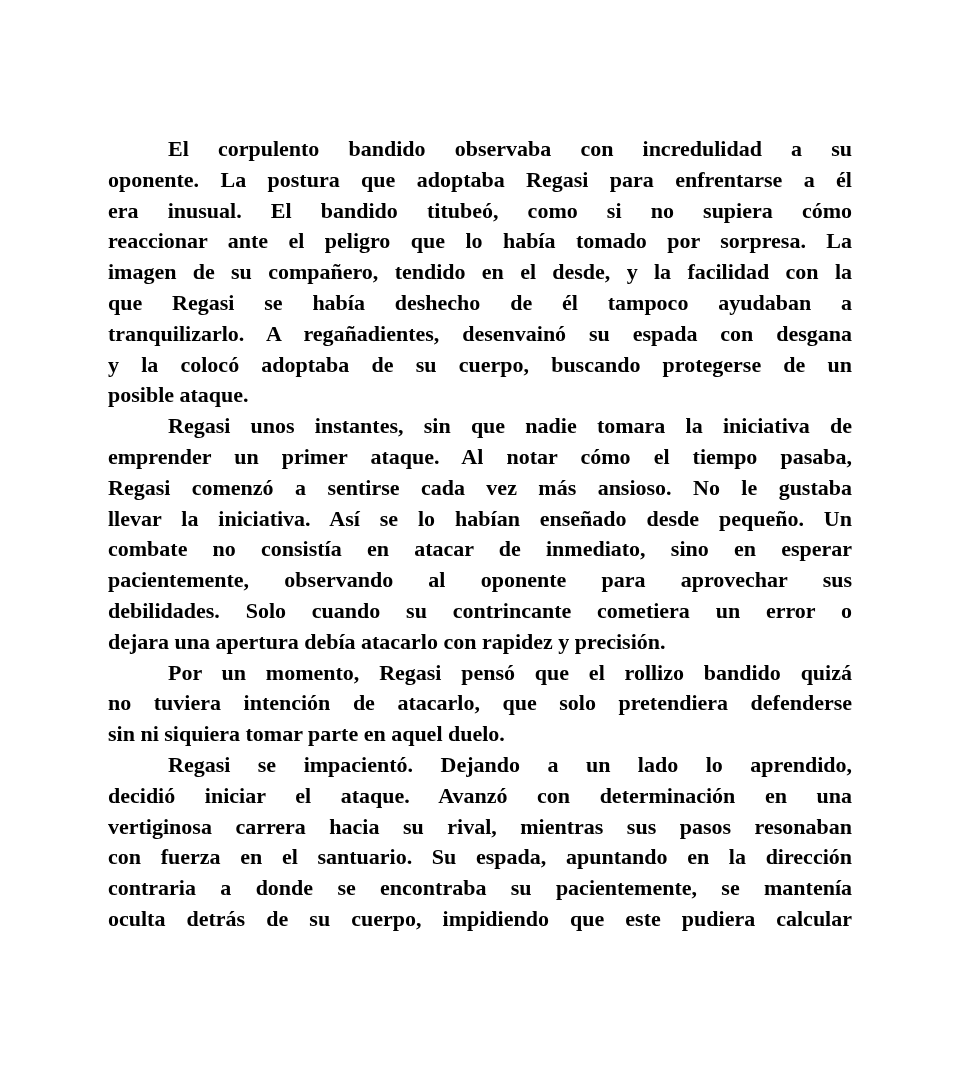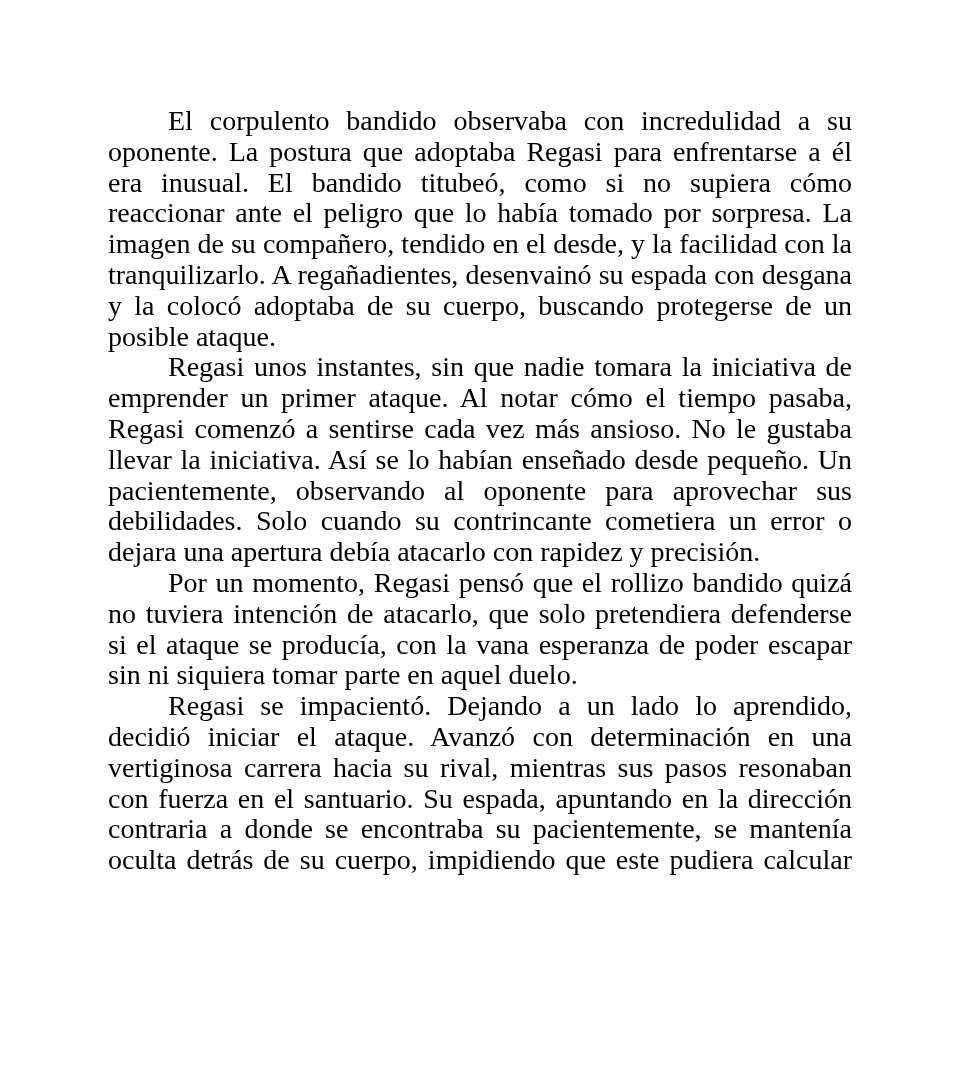--- a/index.html
+++ b/index.html
@@ -9,25 +9,26 @@
   body {
     width: 960px;
     height: 1080px;
     position: relative;
     overflow: hidden;
     font-family: "Liberation Serif", "DejaVu Serif", serif;
   }
   .page {
     position: absolute;
     left: 108px;
-    top: 106px;
+    top: 134px;
     width: 744px;
-    font-size: 28px;
+    font-size: 22px;
     line-height: 30.8px;
     letter-spacing: 0;
+    font-weight: bold;
   }
   .para {
     margin: 0;
     padding: 0;
   }
   .line {
     text-align: justify;
     text-align-last: justify;
     white-space: normal;
   }
@@ -41,37 +42,38 @@
 </head>
 <body style="background: rgb(255, 255, 255); color: rgb(0, 0, 0);">
 
 <div class="page">
     <div class="para">
       <div class="line first">El corpulento bandido observaba con incredulidad a su</div>
       <div class="line">oponente. La postura que adoptaba Regasi para enfrentarse a él</div>
       <div class="line">era inusual. El bandido titubeó, como si no supiera cómo</div>
       <div class="line">reaccionar ante el peligro que lo había tomado por sorpresa. La</div>
       <div class="line">imagen de su compañero, tendido en el desde, y la facilidad con la</div>
+      <div class="line">que Regasi se había deshecho de él tampoco ayudaban a</div>
       <div class="line">tranquilizarlo. A regañadientes, desenvainó su espada con desgana</div>
       <div class="line">y la colocó adoptaba de su cuerpo, buscando protegerse de un</div>
       <div class="line para-end">posible ataque.</div>
     </div>
     <div class="para">
       <div class="line first">Regasi unos instantes, sin que nadie tomara la iniciativa de</div>
       <div class="line">emprender un primer ataque. Al notar cómo el tiempo pasaba,</div>
       <div class="line">Regasi comenzó a sentirse cada vez más ansioso. No le gustaba</div>
       <div class="line">llevar la iniciativa. Así se lo habían enseñado desde pequeño. Un</div>
+      <div class="line">combate no consistía en atacar de inmediato, sino en esperar</div>
       <div class="line">pacientemente, observando al oponente para aprovechar sus</div>
       <div class="line">debilidades. Solo cuando su contrincante cometiera un error o</div>
       <div class="line para-end">dejara una apertura debía atacarlo con rapidez y precisión.</div>
     </div>
     <div class="para">
       <div class="line first">Por un momento, Regasi pensó que el rollizo bandido quizá</div>
       <div class="line">no tuviera intención de atacarlo, que solo pretendiera defenderse</div>
-      <div class="line">si el ataque se producía, con la vana esperanza de poder escapar</div>
       <div class="line para-end">sin ni siquiera tomar parte en aquel duelo.</div>
     </div>
     <div class="para">
       <div class="line first">Regasi se impacientó. Dejando a un lado lo aprendido,</div>
       <div class="line">decidió iniciar el ataque. Avanzó con determinación en una</div>
       <div class="line">vertiginosa carrera hacia su rival, mientras sus pasos resonaban</div>
       <div class="line">con fuerza en el santuario. Su espada, apuntando en la dirección</div>
       <div class="line">contraria a donde se encontraba su pacientemente, se mantenía</div>
       <div class="line">oculta detrás de su cuerpo, impidiendo que este pudiera calcular</div>
     </div>

